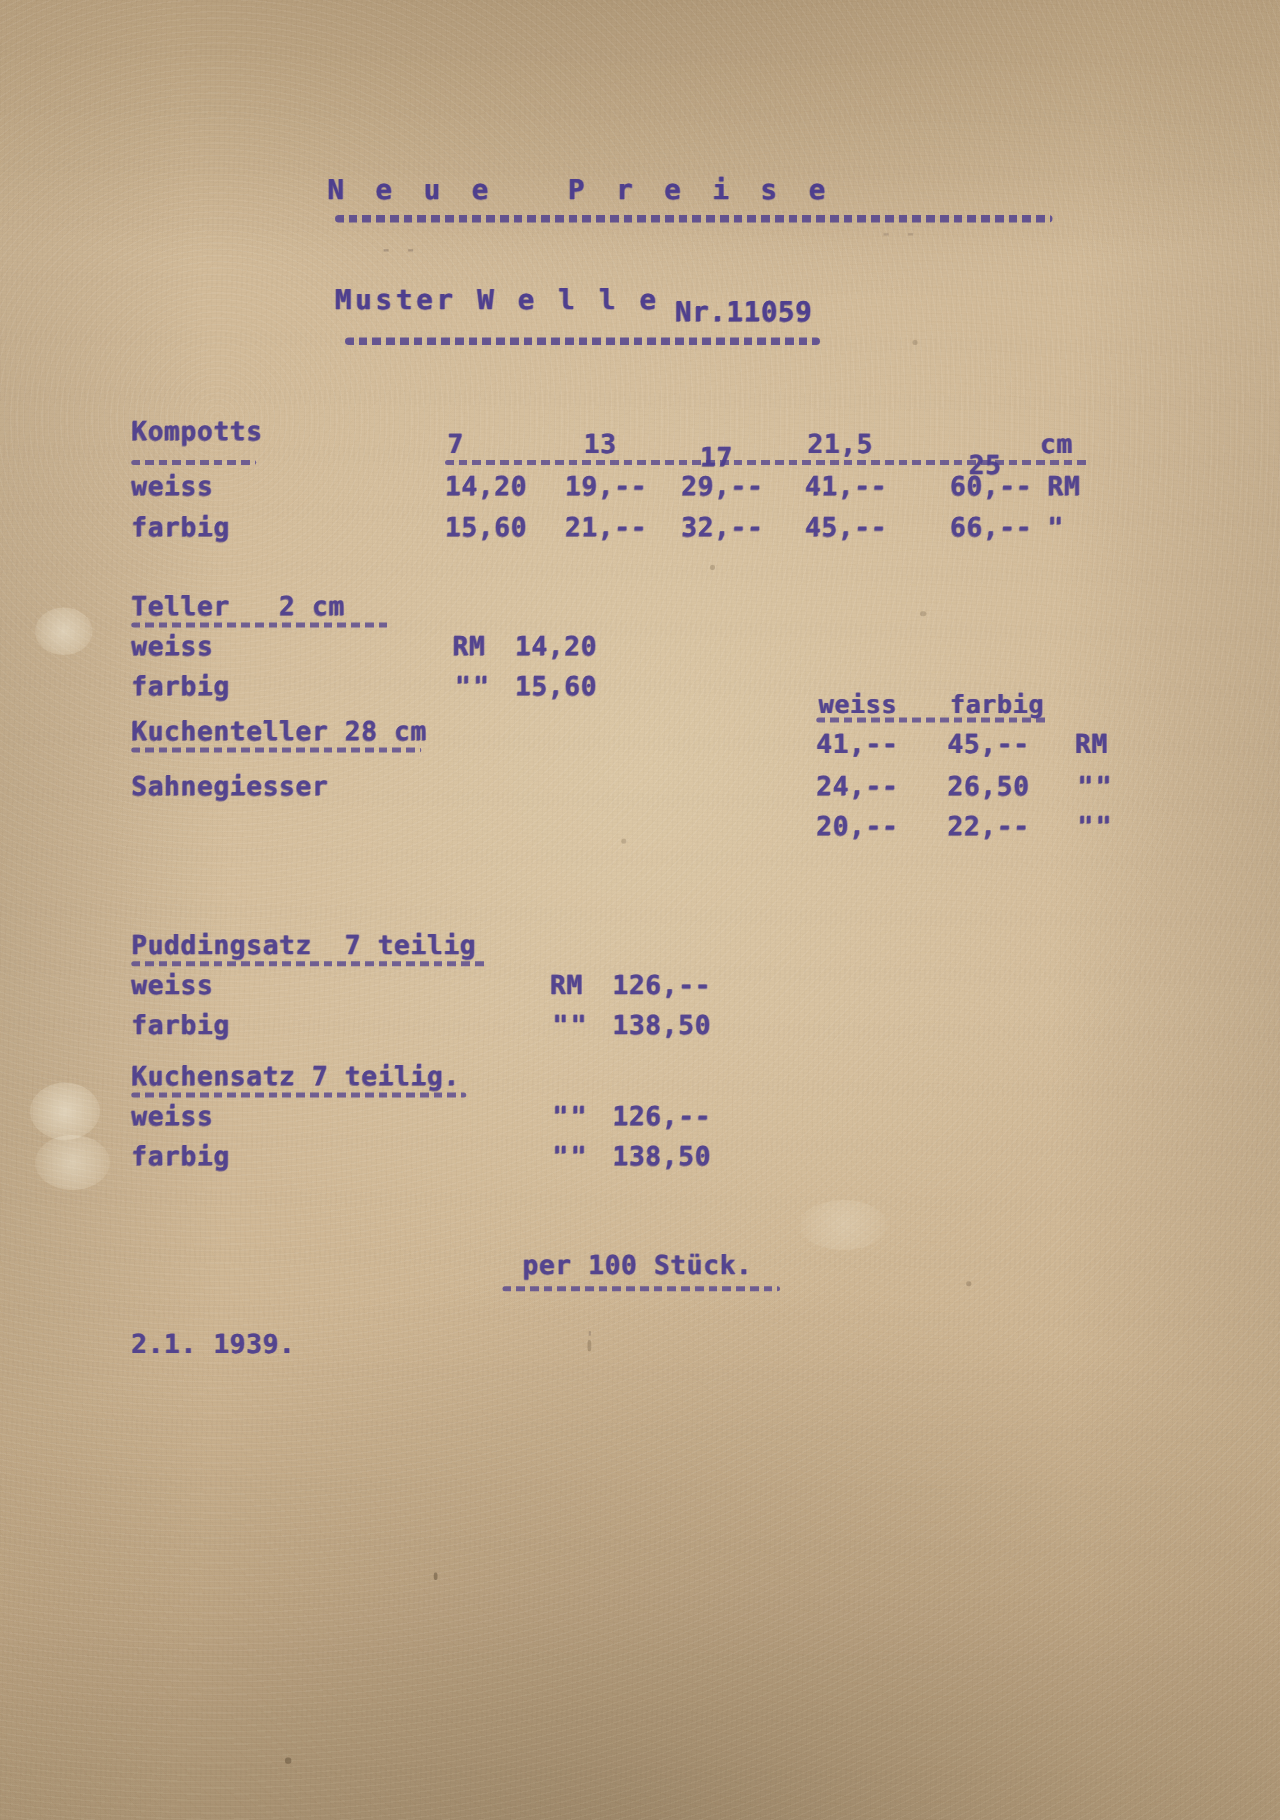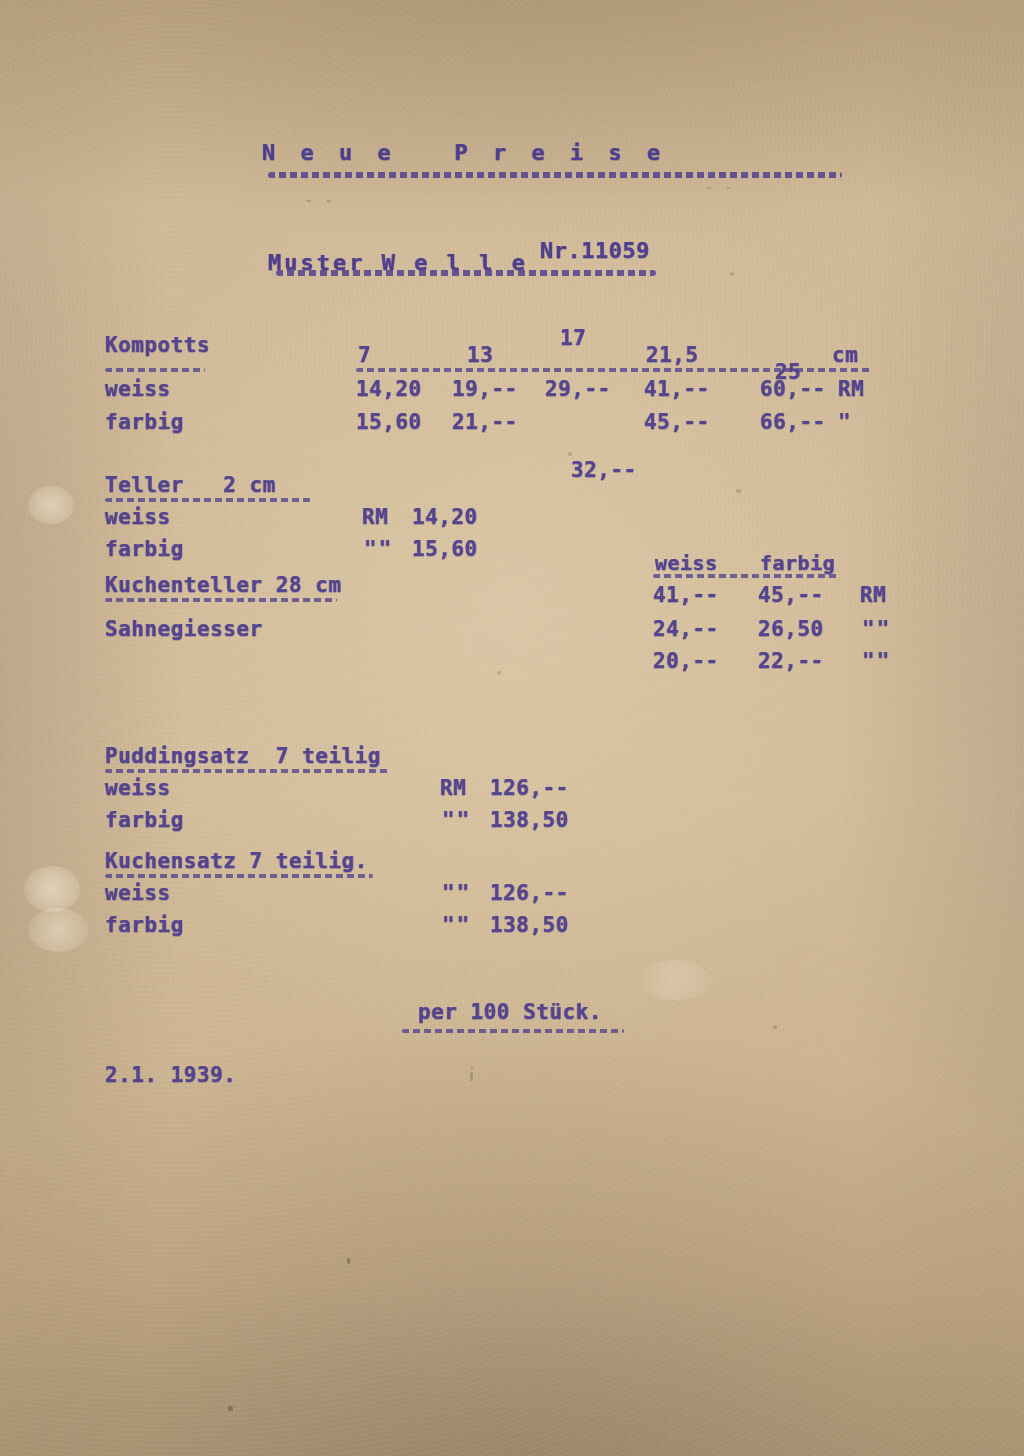--- a/index.html
+++ b/index.html
@@ -127,47 +127,47 @@
   <div class="speck" style="left:568px; top:452px;  width:4px; height:4px; opacity:.5;"></div>
   <div class="speck" style="left:730px; top:272px;  width:4px; height:4px; opacity:.5;"></div>
   <div class="speck" style="left:736px; top:489px;  width:5px; height:4px; opacity:.5;"></div>
   <div class="speck" style="left:497px; top:671px;  width:4px; height:4px; opacity:.45;"></div>
 
   <div class="tx t22 heavy" style="left:262px; top:140px; letter-spacing:6px;">N e u e   P r e i s e</div>
   <div class="dash" style="left:268px; top:172px; width:574px;"></div>
   <div class="ghost" style="left:305px; top:193px;">- -</div>
   <div class="ghost" style="left:705px; top:180px; opacity:.22;">- -</div>
 
-  <div class="tx t22 heavy" style="left:268px; top:250px; letter-spacing:3px;">Muster W e l l e</div>
+  <div class="tx t22 heavy" style="left:268px; top:228px; letter-spacing:3px;">Muster W e l l e</div>
   <div class="tx t22 heavy" style="left:540px; top:238px;">Nr.11059</div>
   <div class="dash" style="left:276px; top:270px; width:380px;"></div>
 
   <div class="tx t21" style="left:105px; top:333px;">Kompotts</div>
   <div class="dash thin" style="left:105px; top:368px; width:100px;"></div>
 
   <div class="tx t21" style="left:358px; top:343px;">7</div>
   <div class="tx t21" style="left:467px; top:343px;">13</div>
-  <div class="tx t21" style="left:560px; top:326px;">17</div>
+  <div class="tx t21" style="left:560px; top:354px;">17</div>
   <div class="tx t21" style="left:646px; top:343px;">21,5</div>
   <div class="tx t21" style="left:775px; top:360px;">25</div>
   <div class="tx t21" style="left:832px; top:343px;">cm</div>
   <div class="dash thin" style="left:356px; top:368px; width:516px;"></div>
 
   <div class="tx t21" style="left:105px; top:377px;">weiss</div>
   <div class="tx t21" style="left:356px; top:377px;">14,20</div>
   <div class="tx t21" style="left:452px; top:377px;">19,--</div>
   <div class="tx t21" style="left:545px; top:377px;">29,--</div>
   <div class="tx t21" style="left:644px; top:377px;">41,--</div>
   <div class="tx t21" style="left:760px; top:377px;">60,--</div>
   <div class="tx t21" style="left:838px; top:377px;">RM</div>
 
   <div class="tx t21" style="left:105px; top:410px;">farbig</div>
   <div class="tx t21" style="left:356px; top:410px;">15,60</div>
   <div class="tx t21" style="left:452px; top:410px;">21,--</div>
-  <div class="tx t21" style="left:571px; top:410px;margin-top:48px;">32,--</div>
+  <div class="tx t21" style="left:545px; top:410px;">32,--</div>
   <div class="tx t21" style="left:644px; top:410px;">45,--</div>
   <div class="tx t21" style="left:760px; top:410px;">66,--</div>
   <div class="tx t21" style="left:838px; top:410px; letter-spacing:2px;">"</div>
 
   <div class="tx t21" style="left:105px; top:473px;">Teller   2 cm</div>
   <div class="dash thin" style="left:105px; top:498px; width:206px;"></div>
 
   <div class="tx t21" style="left:105px; top:505px;">weiss</div>
   <div class="tx t21" style="left:362px; top:505px;">RM</div>
   <div class="tx t21" style="left:412px; top:505px;">14,20</div>

